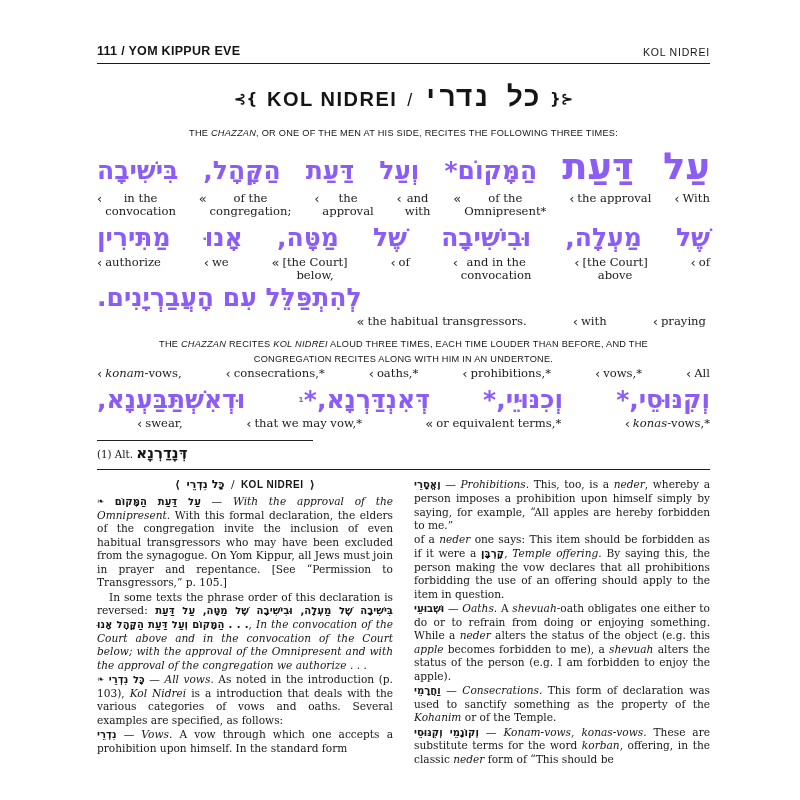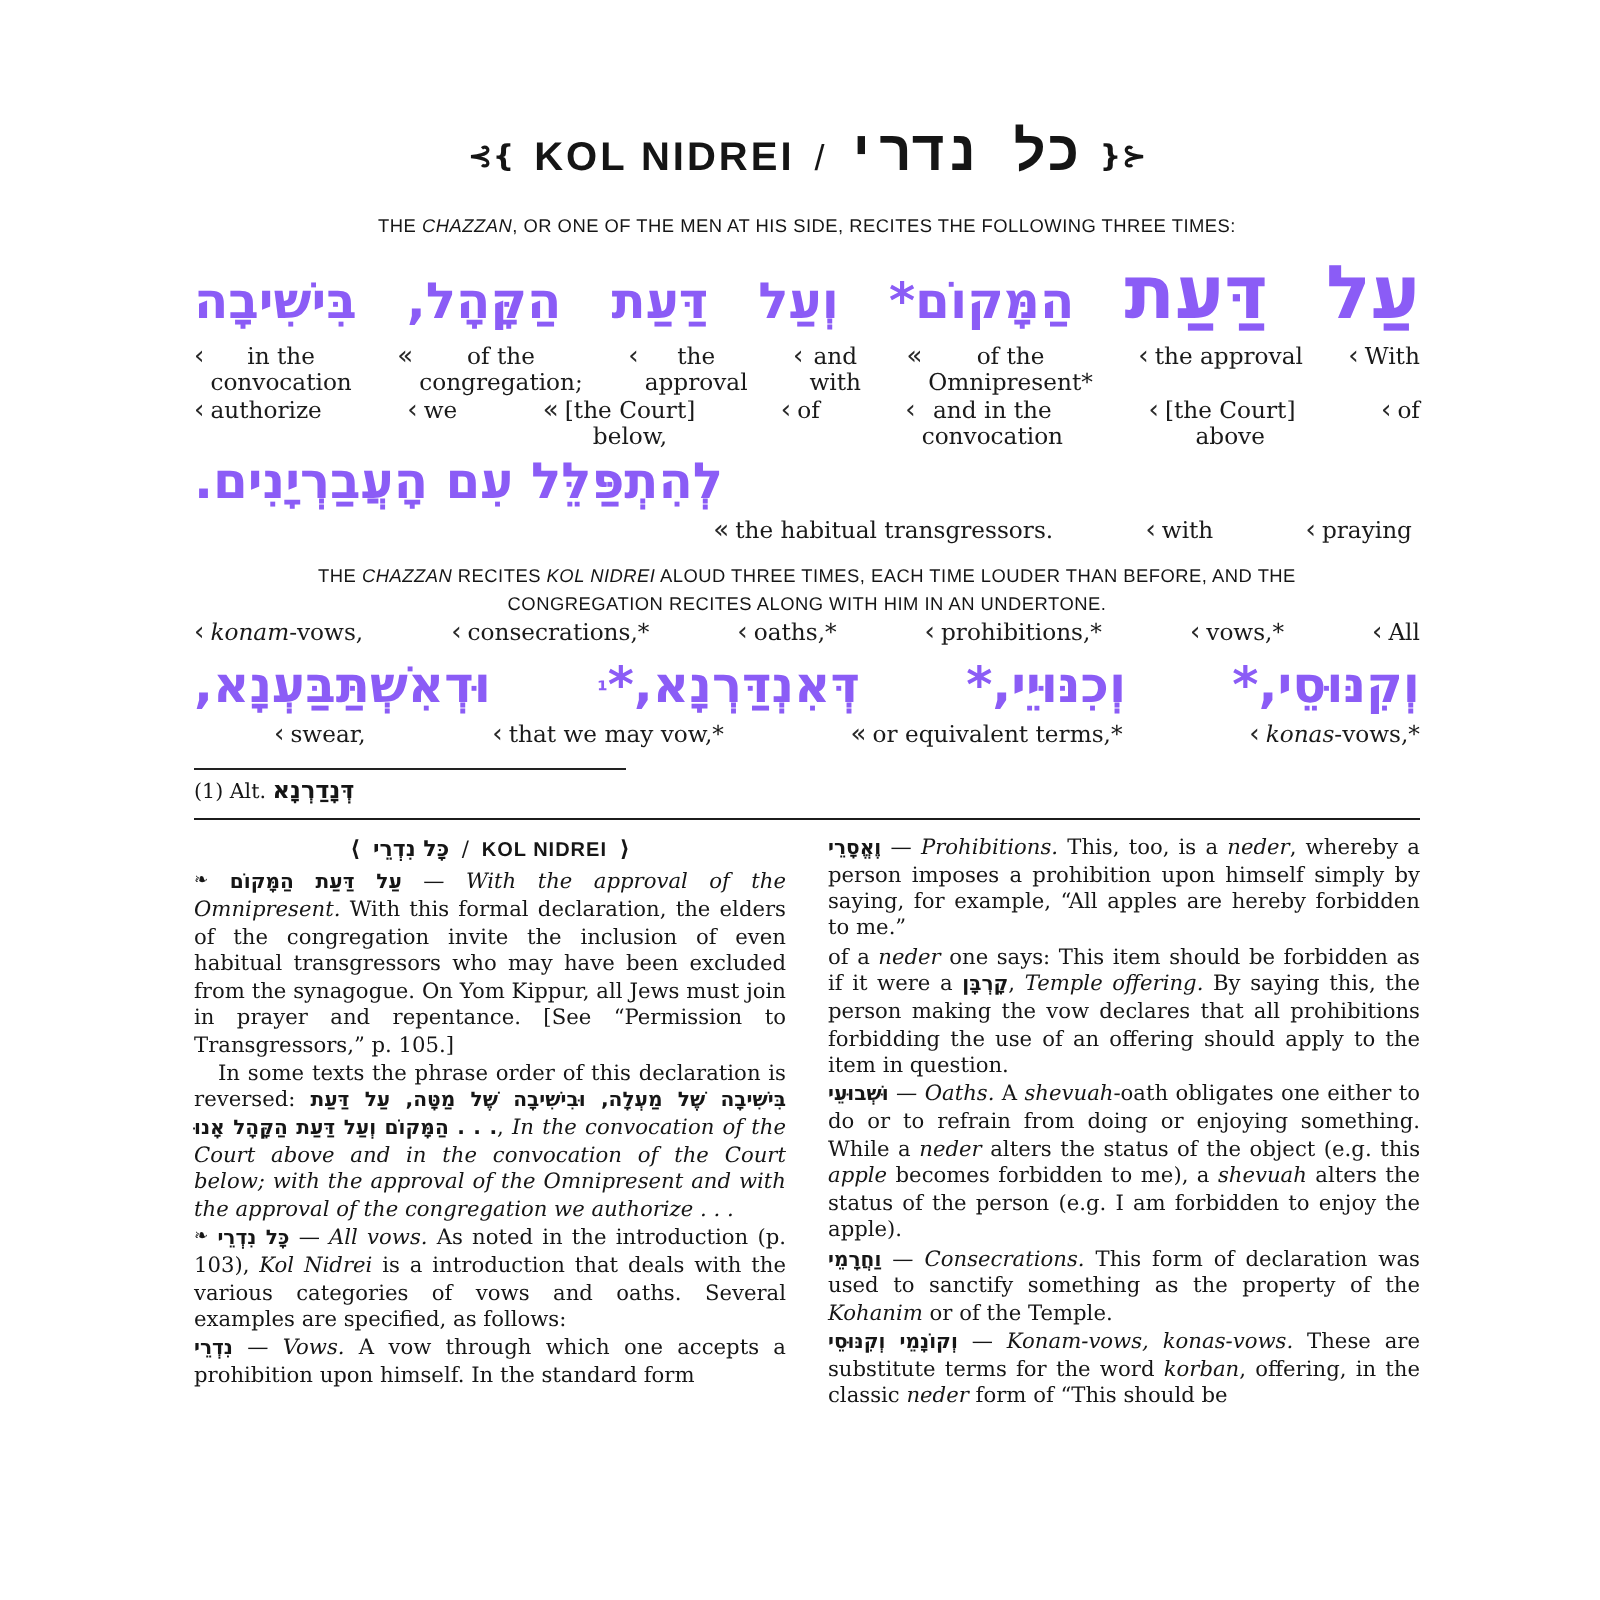--- a/index.html
+++ b/index.html
@@ -43,41 +43,45 @@
   .tseg{display:flex;align-items:flex-start;gap:3px;}
   .chev{font-family:"DejaVu Sans",sans-serif;font-size:13px;line-height:1.0;color:#2a2a2a;}
   .ttext{white-space:pre-line;text-align:center;}
   .trans3{width:57%;margin-left:auto;margin-right:4px;}
   .trans5{padding-left:40px;}
   .i{font-style:italic;}
 
   
   .fn-rule{width:216px;border-top:1.3px solid #222;margin-top:10px;}
   .fn{font-family:"DejaVu Serif",serif;font-size:10.3px;margin-top:3px;}
-  .fn .h{font-size:12px;}
+  .fn .h{font-size:15px;}
 
   
   .comm-rule{border-top:1.6px solid #1c1c1c;margin-top:7px;}
   .comm{display:flex;gap:21px;margin-top:8px;font-family:"DejaVu Serif",serif;
     font-size:10.6px;line-height:1.27;text-align:justify;color:#161616;}
   .col{flex:1;min-width:0;}
   .comm-header{text-align:center;margin-bottom:3px;white-space:nowrap;}
   .comm-header .mark{font-family:"DejaVu Sans",sans-serif;font-size:11px;font-weight:700;}
   .comm-header .he{font-family:"DejaVu Sans",sans-serif;font-weight:700;font-size:11px;padding:0 3px;}
   .comm-header .en{font-family:"Liberation Sans",sans-serif;font-weight:700;font-size:10px;letter-spacing:.5px;padding:0 3px;}
   .cpara{margin:0 0 1px 0;}
   .cpara.indent{text-indent:12px;}
   .h{font-family:"DejaVu Sans",sans-serif;font-weight:700;font-size:0.95em;}
   .orn{font-size:8.5px;vertical-align:1.5px;}
 </style>
 </head>
 <body>
 
 <div class="page">
 
+  <div class="runhead">
+    <span class="left">111 / YOM KIPPUR EVE</span>
+    <span class="right">KOL NIDREI</span>
+  </div>
 
   <div class="main-title">
     <span class="orn">⊰{</span>
     <span class="en">KOL NIDREI</span>
     <span class="sep">/</span>
     <span class="he">כל נדרי</span>
     <span class="orn">}⊱</span>
   </div>
 
   <div class="instr instr1"><span>THE </span><span class="i">CHAZZAN</span><span>, OR ONE OF THE MEN AT HIS SIDE, RECITES THE FOLLOWING THREE TIMES:</span></div>
@@ -112,20 +116,21 @@
       <span class="tseg">
         <span class="chev">‹</span>
         <span class="ttext">the approval</span>
       </span>
       <span class="tseg">
         <span class="chev">‹</span>
         <span class="ttext">With</span>
       </span>
     </div>
 
+  <div class="heb heb2 justify">שֶׁל מַעְלָה, וּבִישִׁיבָה שֶׁל מַטָּה, אָנוּ מַתִּירִין</div>
   <div class="trans">
       <span class="tseg">
         <span class="chev">‹</span>
         <span class="ttext">authorize</span>
       </span>
       <span class="tseg">
         <span class="chev">‹</span>
         <span class="ttext">we</span>
       </span>
       <span class="tseg">

